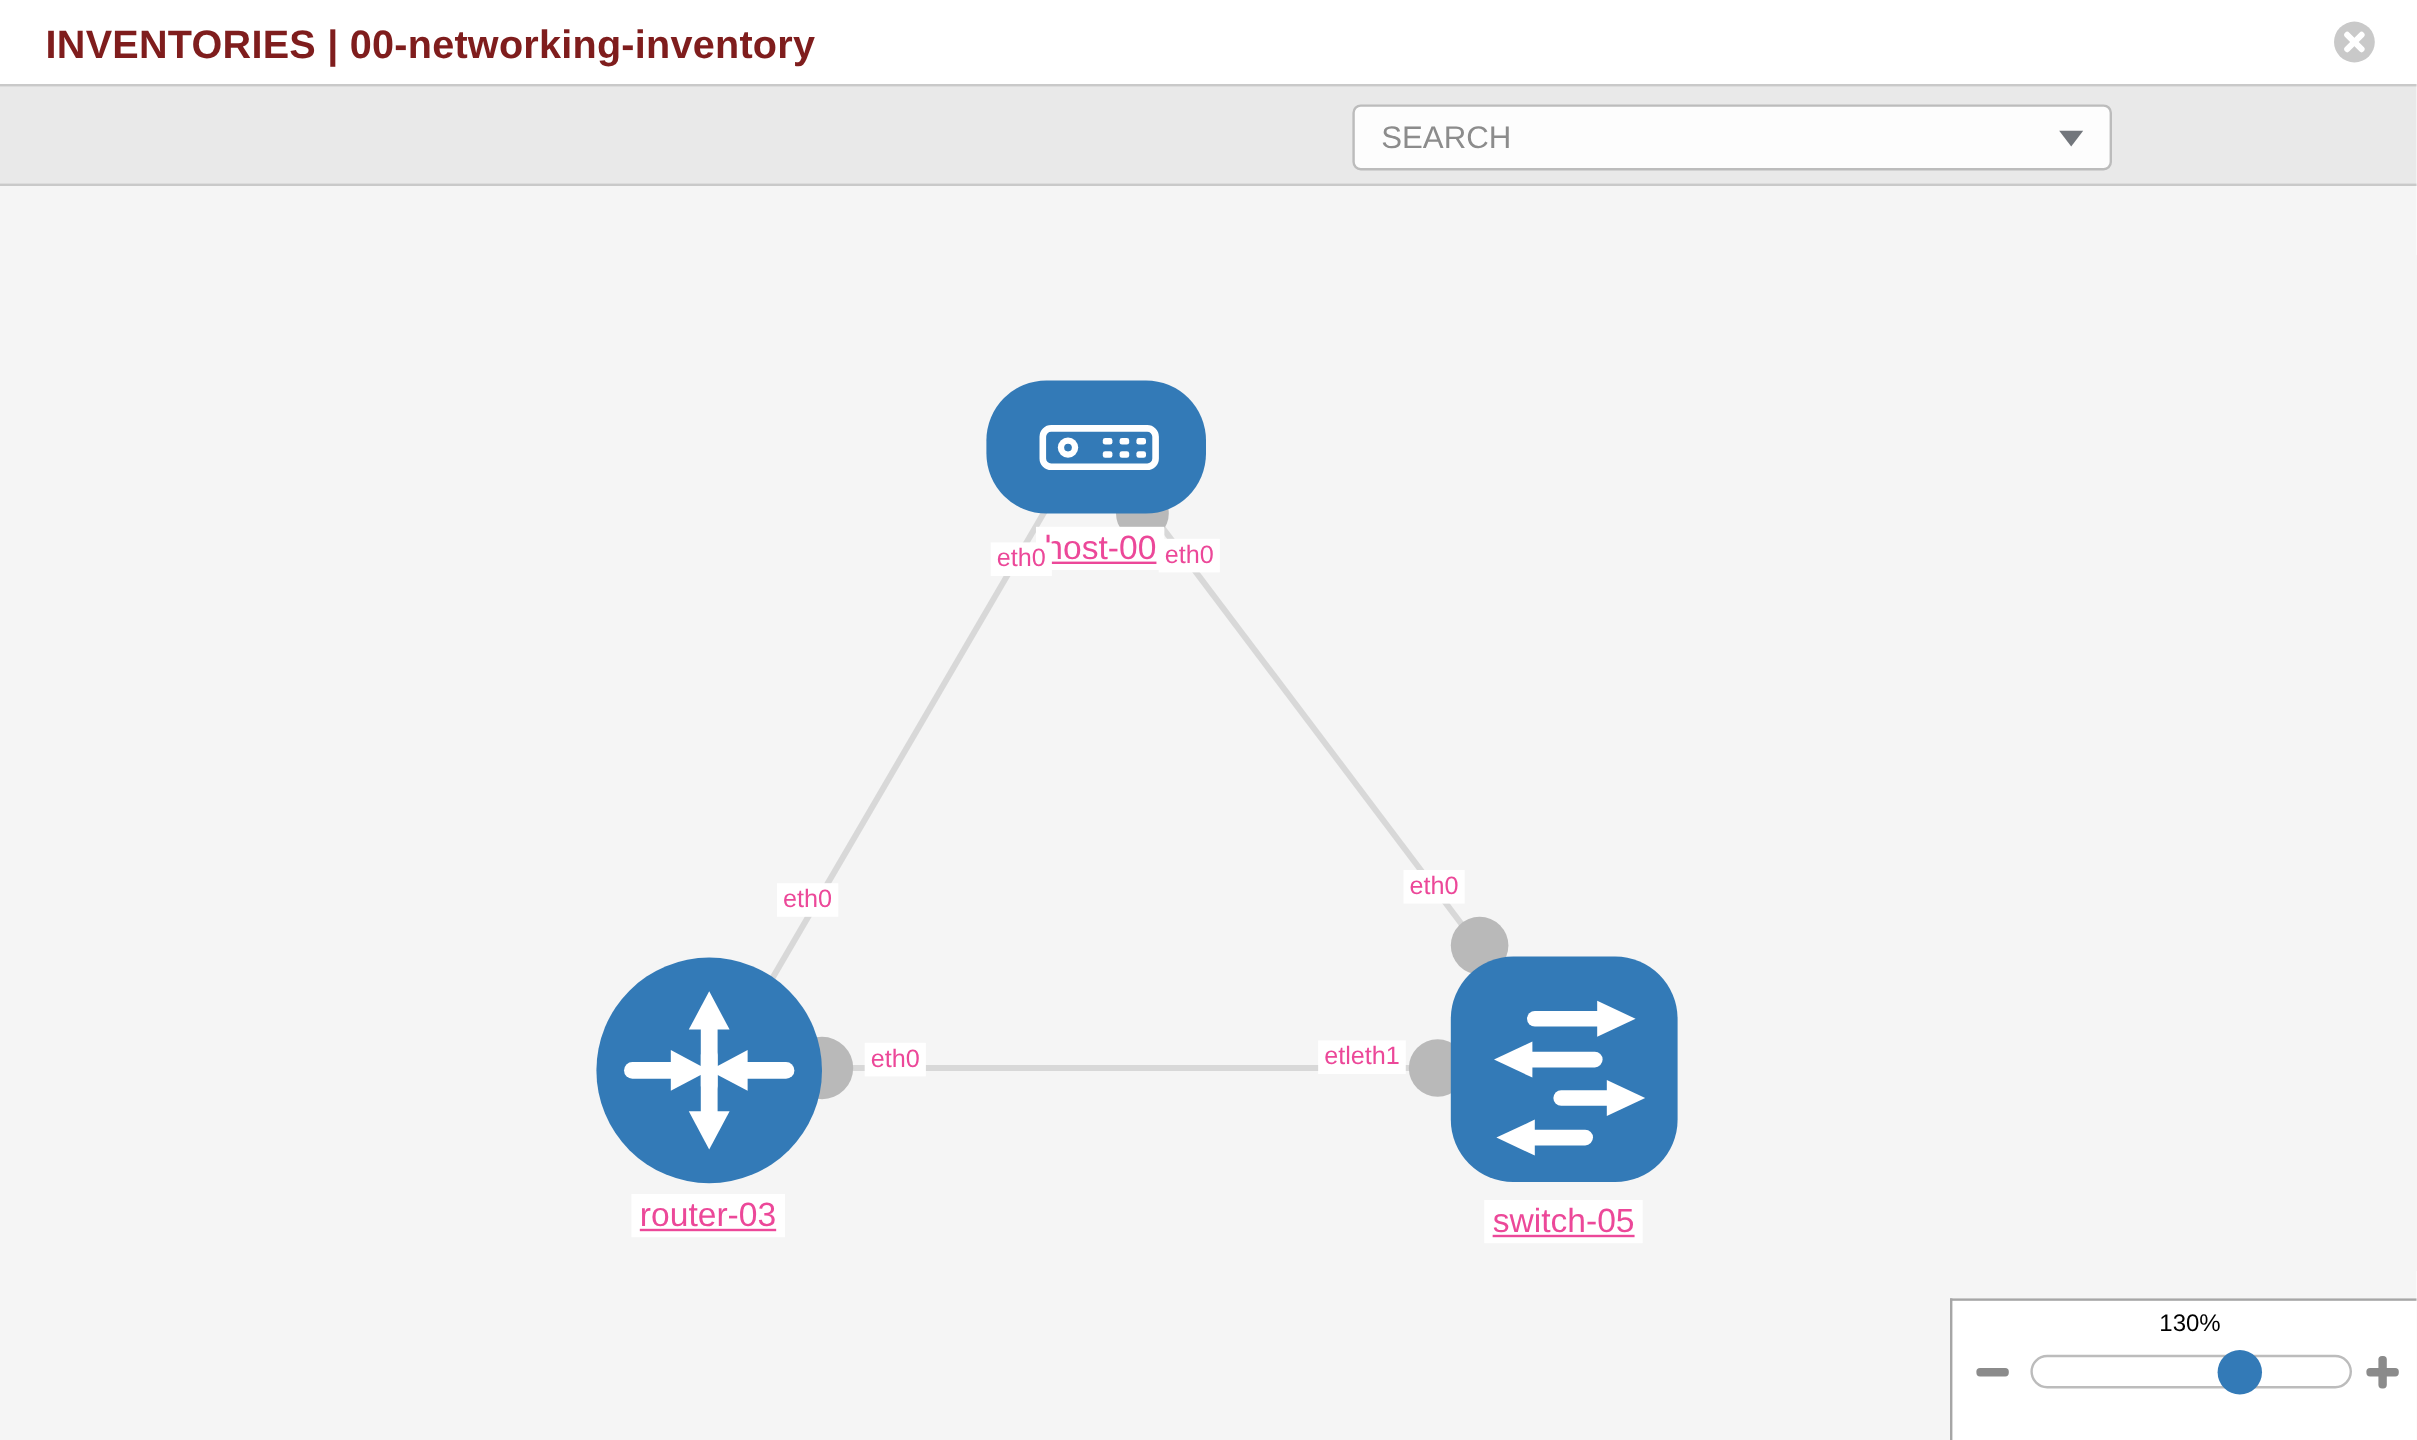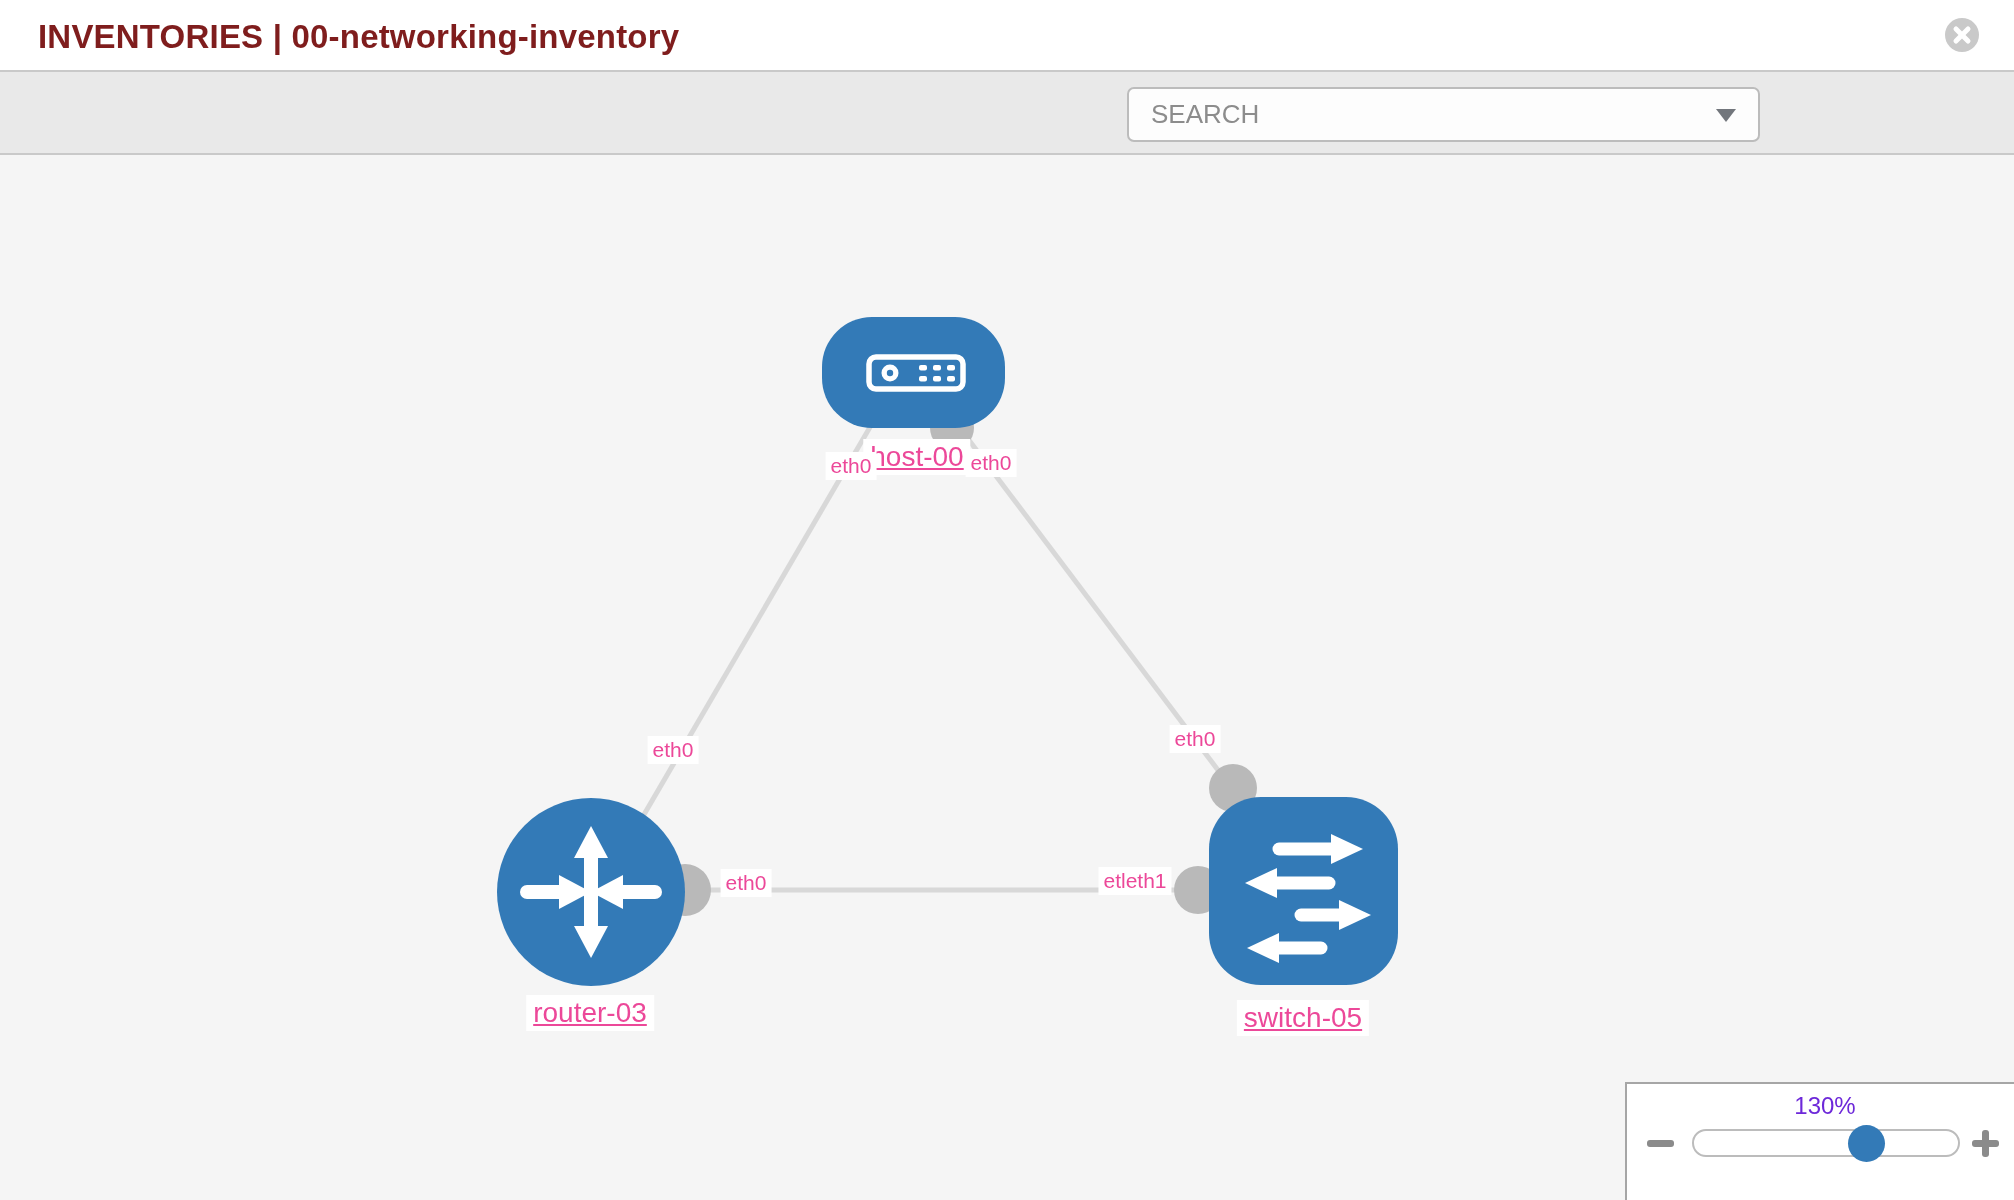--- a/index.html
+++ b/index.html
@@ -43,21 +43,21 @@
 
   .lbl{position:absolute;background:#fff;color:#ec4899;white-space:nowrap;
        transform:translateX(-50%);}
   .node-lbl{font-size:28px;padding:2px 7px;text-decoration:underline;}
   .if-lbl{font-size:21px;padding:2px 5px;}
 
   
   .zoom-panel{position:absolute;left:1625px;top:1082px;width:389px;height:118px;background:#fff;
               border-left:2px solid #a6a6a6;border-top:2px solid #a6a6a6;box-sizing:border-box;}
   .zoom-value{position:absolute;left:148px;top:8px;width:100px;text-align:center;
-              font-size:24px;color:#6d28d9;}
+              font-size:20px;color:#000000;}
   .zoom-minus{position:absolute;left:20px;top:56px;width:27px;height:7px;border-radius:3px;
               background:#8b8b8b;cursor:pointer;}
   .zoom-track{position:absolute;left:65px;top:45px;width:268px;height:28px;background:#fff;
               border:2px solid #bcbcbc;border-radius:15px;box-sizing:border-box;cursor:pointer;}
   .zoom-thumb{position:absolute;left:221px;top:41px;width:37px;height:37px;border-radius:50%;
               background:#337ab7;cursor:grab;}
   .zoom-plus{position:absolute;left:345px;top:46px;width:27px;height:27px;cursor:pointer;}
   .zoom-plus .h{position:absolute;left:0;top:10px;width:27px;height:7px;border-radius:3px;background:#8b8b8b;}
   .zoom-plus .v{position:absolute;left:10px;top:0;width:7px;height:27px;border-radius:3px;background:#8b8b8b;}
 </style>

